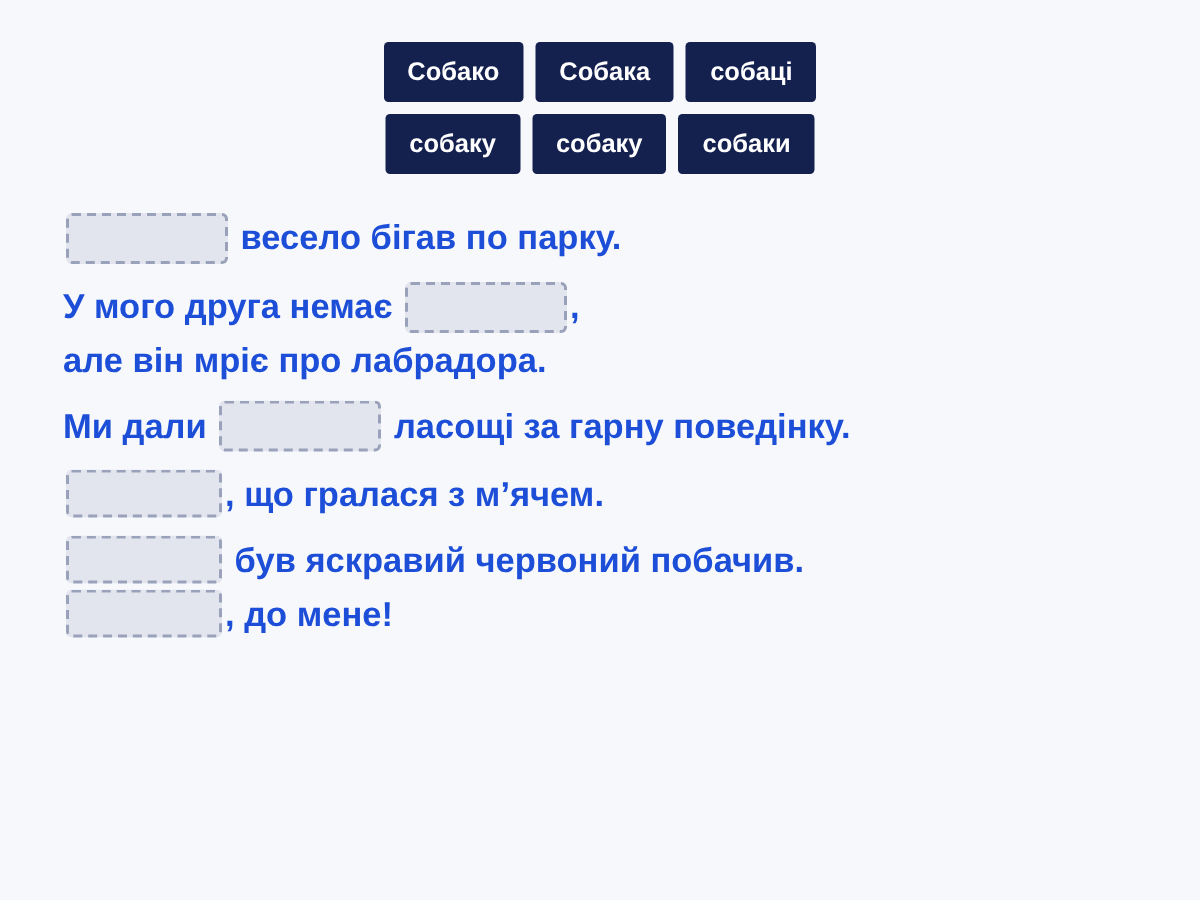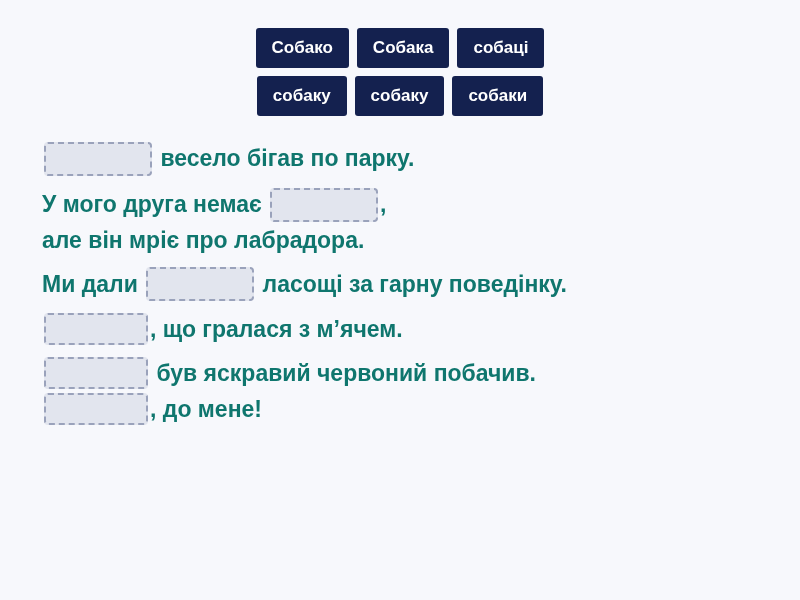--- a/index.html
+++ b/index.html
@@ -55,21 +55,21 @@
     padding-right: 24px;
   }
   .sentence {
     display: flex;
     align-items: center;
     flex-wrap: wrap;
     font-size: 23px;
     font-weight: 700;
     line-height: 1.28;
     margin-bottom: 12px;
-    color: #0f766e;
+    color: #1d4ed8;
   }
   .sentence.tight {
     margin-bottom: 4px;
   }
   .frag {
     white-space: pre;
   }
   .blank {
     display: inline-block;
     width: 104px;

